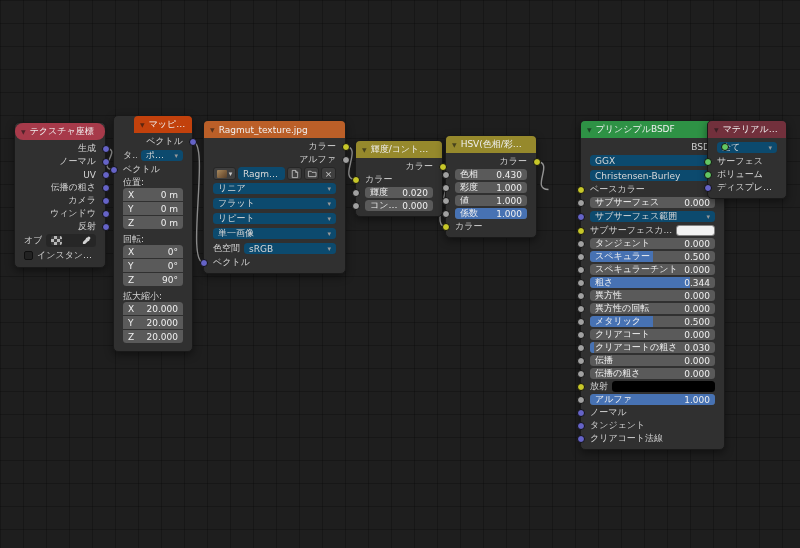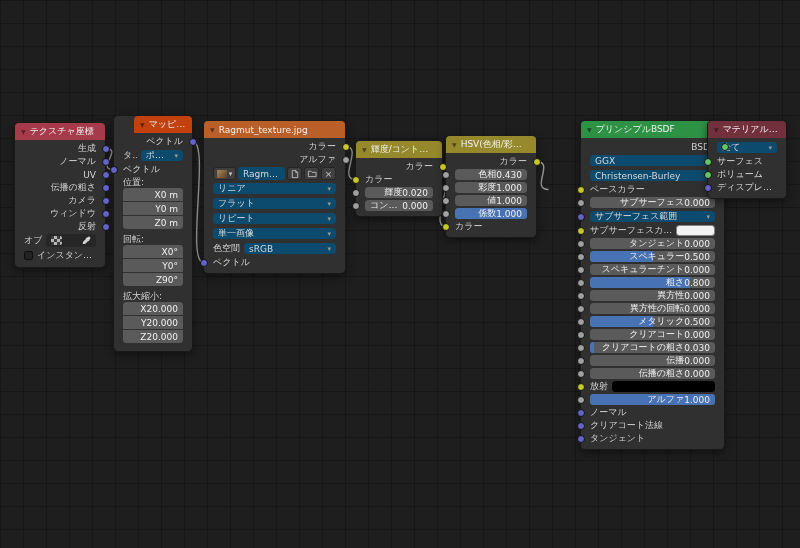--- a/index.html
+++ b/index.html
@@ -24,21 +24,21 @@
   .r-lbl{height:12px}
   .lbl{white-space:nowrap;overflow:hidden;text-overflow:ellipsis;color:#d4d4d4}
   .socket{position:absolute;top:50%;width:8px;height:8px;border-radius:50%;
     border:1px solid #111;transform:translateY(-50%);z-index:3}
   .socket.out{right:-4.5px}
   .socket.in{left:-4.5px}
   .widget{position:relative;flex:1 1 auto;height:11px;background:#5a5a5a;border-radius:3.5px;
     display:flex;align-items:center;padding:0 5px;overflow:hidden;color:#f0f0f0;min-width:0}
   .widget .fill{position:absolute;left:0;top:0;bottom:0;background:#4772b3}
   .widget span{position:relative;z-index:1;white-space:nowrap}
-  .widget .wl{flex:1 1 auto;overflow:hidden;text-overflow:ellipsis;text-align:right}
+  .widget .wl{flex:1 1 auto;overflow:hidden;text-overflow:ellipsis;text-align:left}
   .widget .wv{flex:0 0 auto;text-align:right}
   .widget.dd{background:#0c4a6e;color:#d8d8d8;justify-content:flex-start}
   .widget.dd .chev{font-size:7px;color:#999;flex:0 0 auto;margin-left:3px}
   .widget.dd .wl{text-align:left}
   .vecgroup{display:flex;flex-direction:column;gap:1px;padding:0 9px;margin-bottom:4px}
   .vecgroup .widget{height:13px;border-radius:0;flex:0 0 auto}
   .vecgroup .widget:first-child{border-radius:3.5px 3.5px 0 0}
   .vecgroup .widget:last-child{border-radius:0 0 3.5px 3.5px}
   .widget.objf{background:#262626;height:13px;justify-content:space-between}
   .checker{width:11px;height:9px;border-radius:2px;background-color:#666;
@@ -63,21 +63,21 @@
   <svg id="wires" width="800" height="548">
       <path d="M105.5,148.5 C123.5,148.5 95.5,169.5 113.5,169.5" fill="none" stroke="#9a9a9a" stroke-width="1.4"></path>
       <path d="M192.5,141.5 C210.55,141.5 185.45,262.5 203.5,262.5" fill="none" stroke="#9a9a9a" stroke-width="1.4"></path>
       <path d="M345.5,146.5 C363.5,146.5 337.5,179.5 355.5,179.5" fill="none" stroke="#9a9a9a" stroke-width="1.4"></path>
       <path d="M442.5,166.5 C460.5,166.5 427.5,226.5 445.5,226.5" fill="none" stroke="#9a9a9a" stroke-width="1.4"></path>
       <path d="M536.5,161.5 C555.1,161.5 529.9,189.5 548.5,189.5" fill="none" stroke="#9a9a9a" stroke-width="1.4"></path>
       <path d="M692.5,146.5 C712.75,146.5 687.25,161.5 707.5,161.5" fill="none" stroke="#9a9a9a" stroke-width="1.4"></path>
     </svg>
   <div id="nodes">
       <div class="node" style="left: 14px; top: 122px; width: 92px;">
-        <div class="node-header" style="background: rgb(167, 58, 74);">
+        <div class="node-header" style="background: rgb(167, 58, 74); border-radius: 8px;">
           <span class="collapse">▼</span>
           <span class="title">テクスチャ座標</span>
         </div>
         <div class="row r-out right">
           <span class="lbl">生成</span>
           <span class="socket out" style="background: rgb(101, 99, 199);"></span>
         </div>
         <div class="row r-out right">
           <span class="lbl">ノーマル</span>
           <span class="socket out" style="background: rgb(101, 99, 199);"></span>
@@ -395,21 +395,21 @@
           <div class="widget num">
             <span class="wl">スペキュラーチント</span>
             <span class="wv">0.000</span>
           </div>
         </div>
         <div class="row r-val">
           <span class="socket in" style="background: rgb(161, 161, 161);"></span>
           <div class="widget num">
             <div class="fill" style="width: 80%;"></div>
             <span class="wl">粗さ</span>
-            <span class="wv">0.800</span>
+            <span class="wv">0.344</span>
           </div>
         </div>
         <div class="row r-val">
           <span class="socket in" style="background: rgb(161, 161, 161);"></span>
           <div class="widget num">
             <span class="wl">異方性</span>
             <span class="wv">0.000</span>
           </div>
         </div>
         <div class="row r-val">
@@ -468,25 +468,25 @@
             <span class="wl">アルファ</span>
             <span class="wv">1.000</span>
           </div>
         </div>
         <div class="row r-in">
           <span class="socket in" style="background: rgb(101, 99, 199);"></span>
           <span class="lbl">ノーマル</span>
         </div>
         <div class="row r-in">
           <span class="socket in" style="background: rgb(101, 99, 199);"></span>
+          <span class="lbl">タンジェント</span>
+        </div>
+        <div class="row r-in">
+          <span class="socket in" style="background: rgb(101, 99, 199);"></span>
           <span class="lbl">クリアコート法線</span>
-        </div>
-        <div class="row r-in">
-          <span class="socket in" style="background: rgb(101, 99, 199);"></span>
-          <span class="lbl">タンジェント</span>
         </div>
       </div>
       <div class="node" style="left: 707px; top: 120px; width: 80px;">
         <div class="node-header" style="background: rgb(114, 48, 60);">
           <span class="collapse">▼</span>
           <span class="title">マテリアル出力</span>
         </div>
         <div class="row r-dd">
           <div class="widget dd">
             <span class="wl">全て</span>

